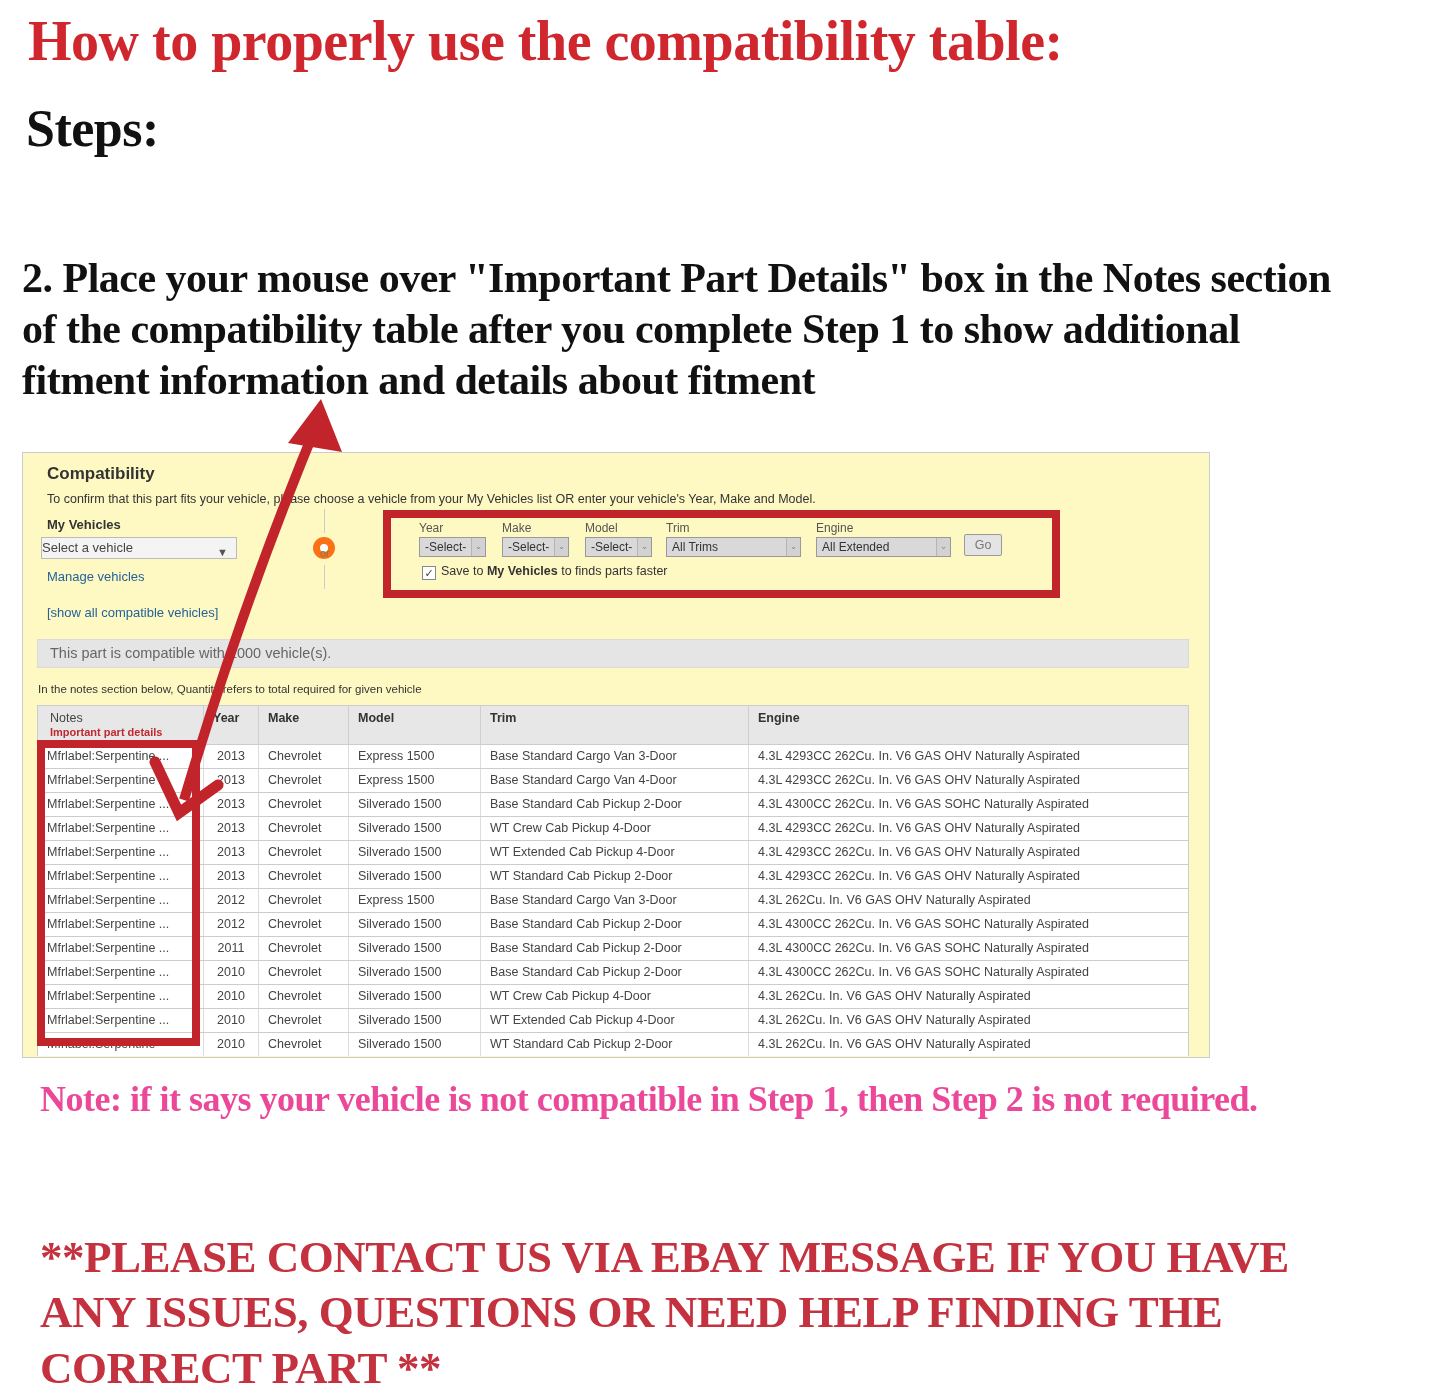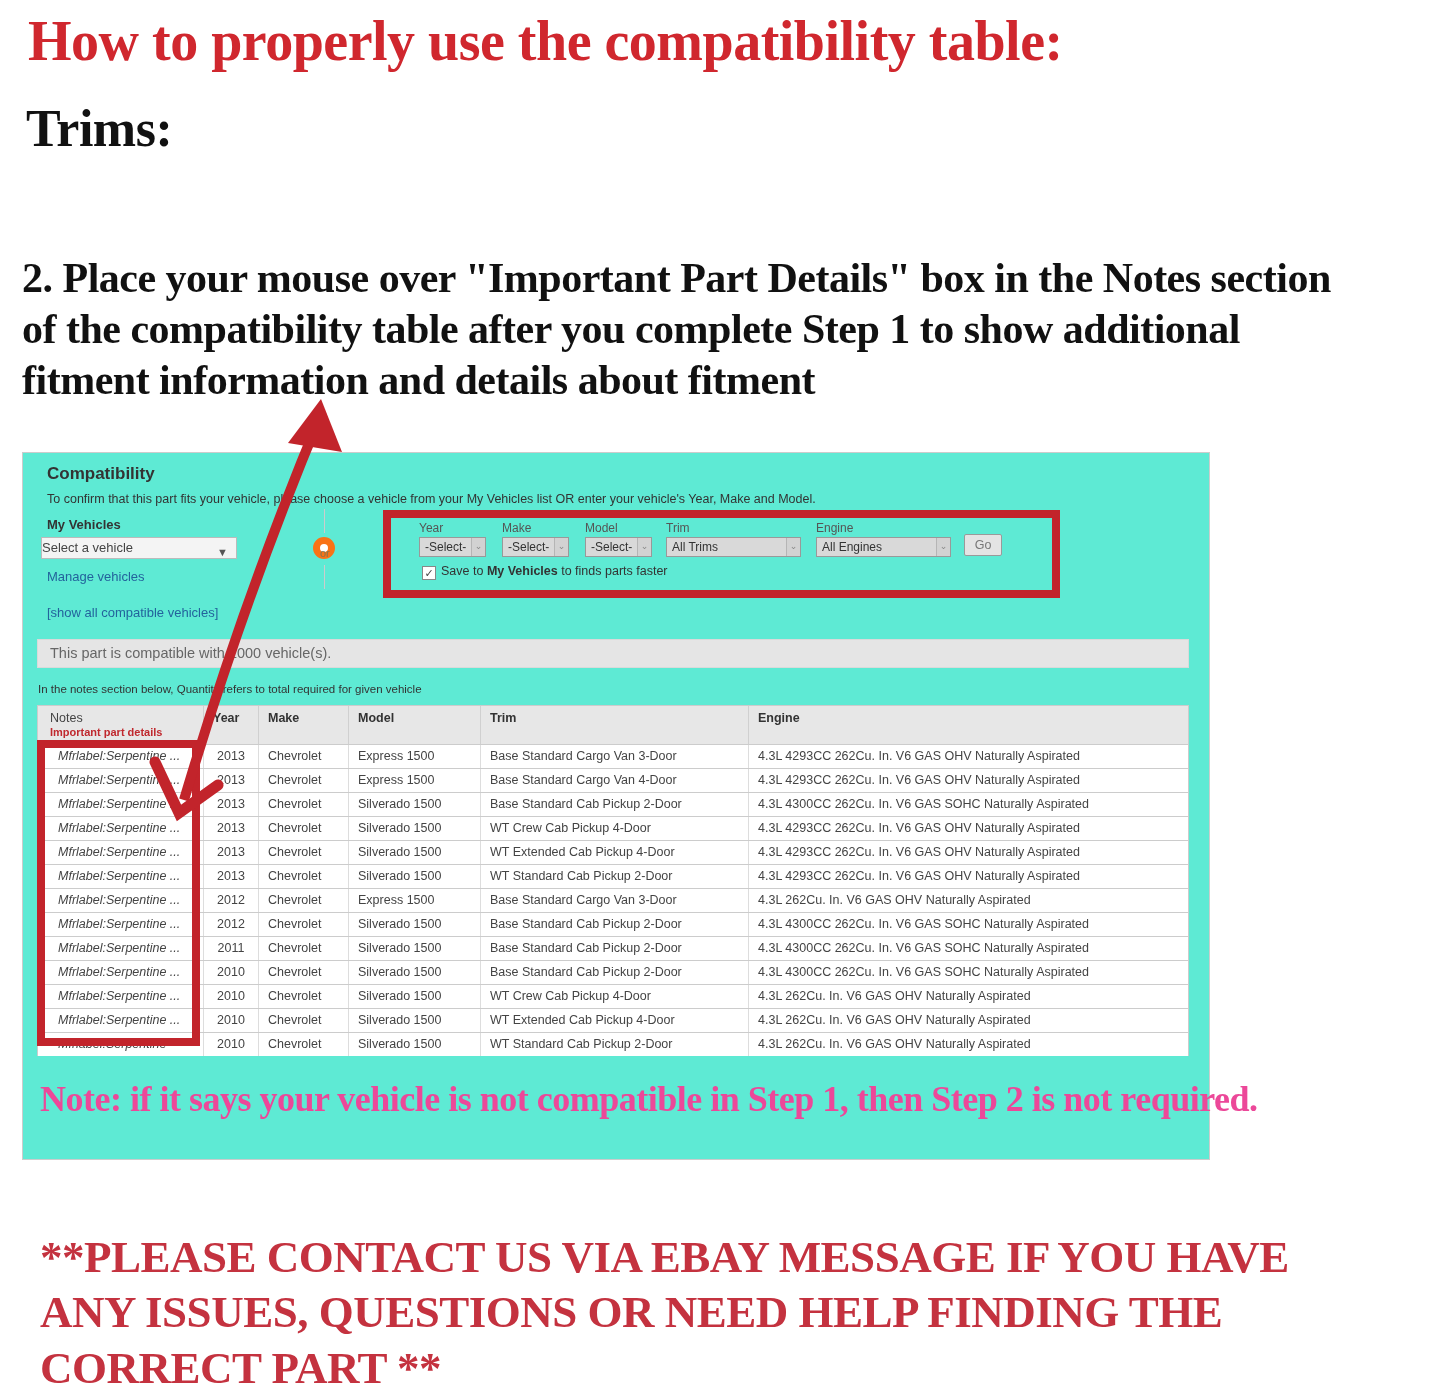--- a/index.html
+++ b/index.html
@@ -14,22 +14,22 @@
   .serif { font-family:"Liberation Serif", serif; font-weight:bold; letter-spacing:-0.5px; }
   .title    { position:absolute; left:20px;  top:10px;   font-size:56px; line-height:1.12; color:#d0272e; }
   .steps-h  { position:absolute; left:18px;  top:99px;   font-size:52px; color:#111; }
   .step1    { position:absolute; left:14px;  top:161px;  font-size:42px; color:#111; }
   .step2    { position:absolute; left:14px;  top:253px;  font-size:42px; color:#111; width:1345px; line-height:1.22; }
   .note     { position:absolute; left:32px;  top:1077px; font-size:36px; color:#ec4899; width:1360px; line-height:1.25; }
   .contact  { position:absolute; left:32px;  top:1230px; font-size:45px; color:#c4323f; width:1345px; line-height:1.23; }
 
   
   .widget {
-    position:absolute; left:14px; top:452px; width:1188px; height:708px;
-    background:#5eead4; border:1px solid #ccc; color:#333;
+    position:absolute; left:14px; top:452px; width:1188px; height:606px;
+    background:#fef9c3; border:1px solid #ccc; color:#333;
   }
   .w-title   { position:absolute; left:24px; top:11px; font-size:17px; font-weight:bold; color:#333; }
   .w-sub     { position:absolute; left:24px; top:39px; font-size:12.5px; color:#333; }
   .mv-label  { position:absolute; left:24px; top:64px; font-size:13px; font-weight:bold; color:#333; }
   .veh-select{
     position:absolute; left:18px; top:84px; width:196px; height:22px;
     background:#f4f4f4; border:1px solid #bbb; font-size:13px; color:#444;
     line-height:20px; cursor:pointer;
   }
   .veh-select .tri { position:absolute; right:8px; top:4px; font-size:11px; color:#555; }
@@ -91,33 +91,33 @@
   }
   .th:last-child { border-right:none; }
   .th-notes { font-weight:normal; color:#444; padding-left:12px; }
   .imp { display:block; font-size:11px; font-weight:bold; color:#c0282e; margin-top:1px; }
   .tr { height:24px; background:#fff; border-top:1px solid #ccc; }
   .td {
     font-size:12.5px; color:#444; line-height:23px; padding-left:9px;
     border-right:1px solid #ddd; overflow:hidden; white-space:nowrap;
   }
   .td:last-child { border-right:none; }
-  .td-notes { padding-left:20px;font-style:italic; }
+  .td-notes { padding-left:9px; }
   .td-year  { text-align:center; padding-left:0; }
 
   
   .arrow-svg { position:absolute; left:0; top:0; width:1445px; height:1393px; pointer-events:none; }
 </style>
 </head>
 <body>
 
 <div class="page">
 
   <div class="serif title">How to properly use the compatibility table:</div>
-  <div class="serif steps-h">Trims:</div>
+  <div class="serif steps-h">Steps:</div>
   <div class="serif step2">2. Place your mouse over "Important Part Details" box in the Notes section of the compatibility table after you complete Step 1 to show additional fitment information and details about fitment</div>
 
   <div class="widget">
     <div class="w-title">Compatibility</div>
     <div class="w-sub">To confirm that this part fits your vehicle, please choose a vehicle from your My Vehicles list OR enter your vehicle's Year, Make and Model.</div>
 
     <div class="mv-label">My Vehicles</div>
     <div class="veh-select">
       <span>Select a vehicle</span>
       <span class="tri">▼</span>
@@ -136,21 +136,21 @@
     <div class="f-label" style="left:396px;">Year</div>
     <div class="f-label" style="left:479px;">Make</div>
     <div class="f-label" style="left:562px;">Model</div>
     <div class="f-label" style="left:643px;">Trim</div>
     <div class="f-label" style="left:793px;">Engine</div>
 
     <div class="sel" style="left:396px; width:67px;"><span>-Select-</span><span class="chev">⌄</span></div>
     <div class="sel" style="left:479px; width:67px;"><span>-Select-</span><span class="chev">⌄</span></div>
     <div class="sel" style="left:562px; width:67px;"><span>-Select-</span><span class="chev">⌄</span></div>
     <div class="sel" style="left:643px; width:135px;"><span>All Trims</span><span class="chev">⌄</span></div>
-    <div class="sel" style="left:793px; width:135px;"><span>All Engines</span><span class="chev">⌄</span></div>
+    <div class="sel" style="left:793px; width:135px;"><span>All Extended</span><span class="chev">⌄</span></div>
 
     <div class="go-btn">Go</div>
 
     <div class="save-row">
       <span class="cb">✓</span><span>Save to </span><b>My Vehicles</b><span> to finds parts faster</span>
     </div>
 
     <div class="banner">This part is compatible with 1000 vehicle(s).</div>
     <div class="hint">In the notes section below, Quantity refers to total required for given vehicle</div>
 

